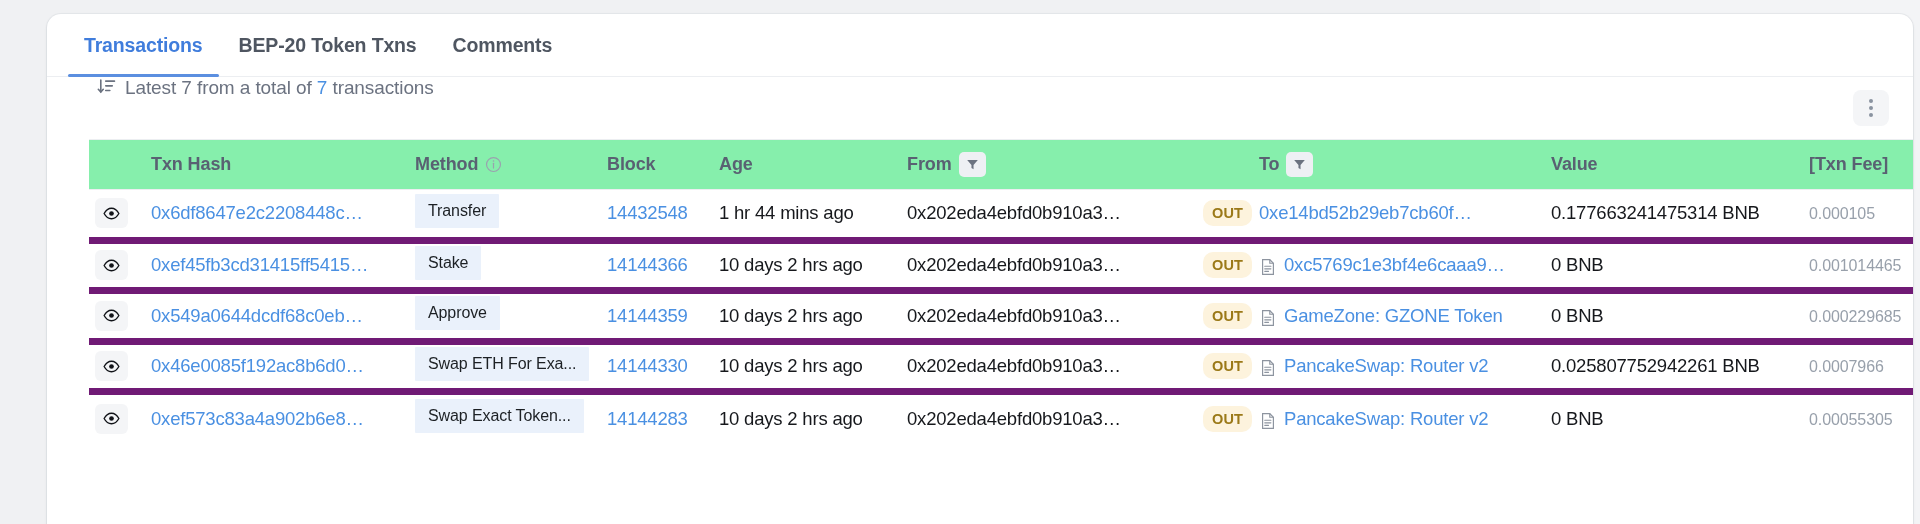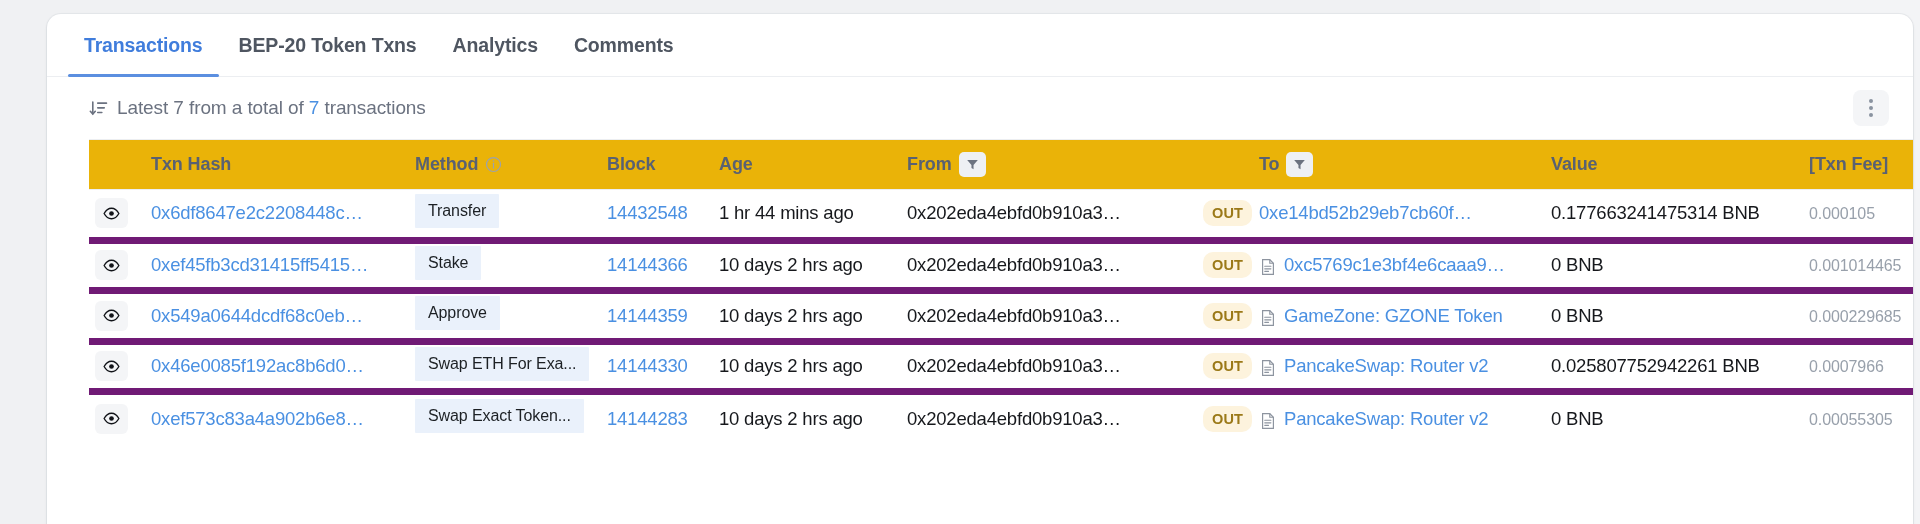--- a/index.html
+++ b/index.html
@@ -52,22 +52,22 @@
     left: 2px; right: 2px; bottom: -1px;
     height: 3px;
     background: #5b8fe0;
     border-radius: 2px;
   }
   
   .subhead {
     position: relative;
     height: 62px;
     display: flex;
-    align-items: center;
     padding: 0 22px 0 42px;
+    margin-left: 8px;
   }
   .sort-icon {
     width: 19px; height: 19px;
     margin-right: 9px;
     flex: none;
     display: block;
     color: #6b7280;
   }
   .subhead-text {
     font-size: 19px;
@@ -92,21 +92,21 @@
     background: #8a93a0; display: block;
   }
   
   table.txtable {
     width: calc(100% - 84px);
     margin: 0 42px;
     border-collapse: collapse;
     table-layout: fixed;
   }
   table.txtable thead th {
-    background: #eab308;
+    background: #86efac;
     border-top: 1px solid #eceef1;
     border-bottom: 1px solid #eceef1;
     height: 50px;
     font-size: 18px;
     font-weight: 700;
     color: #596172;
     text-align: left;
     padding: 0 6px;
     letter-spacing: -0.1px;
     white-space: nowrap;
@@ -198,21 +198,20 @@
 </style>
 </head>
 <body>
 
 <div class="page">
   <div class="card">
 
     <div class="tabbar">
       <div class="tab active">Transactions</div>
       <div class="tab">BEP-20 Token Txns</div>
-      <div class="tab">Analytics</div>
       <div class="tab">Comments</div>
     </div>
 
     <div class="subhead">
       <svg class="sort-icon" viewBox="0 0 20 20" fill="none" stroke="currentColor" stroke-width="1.7" stroke-linecap="round">
         <path d="M4 3.2 V15.6"></path>
         <path d="M1.4 12.9 L4 15.9 L6.6 12.9" fill="none"></path>
         <path d="M9.2 4.4 H18.4"></path>
         <path d="M9.2 9.3 H16.1"></path>
         <path d="M9.2 14.2 H13.5"></path>

